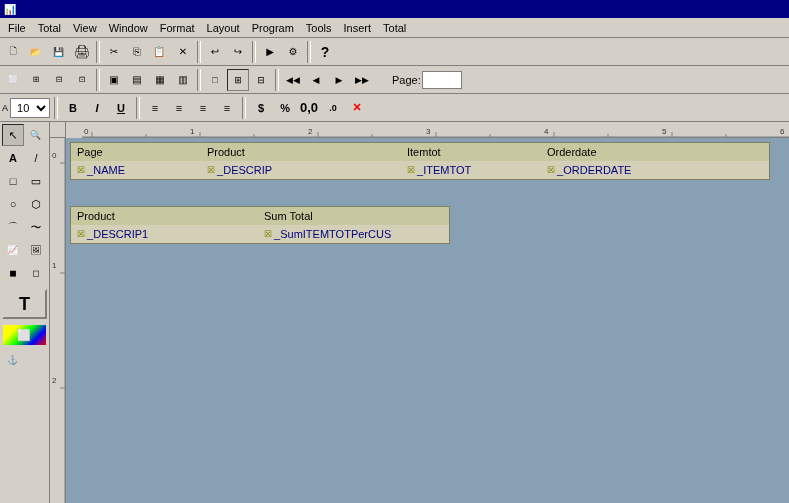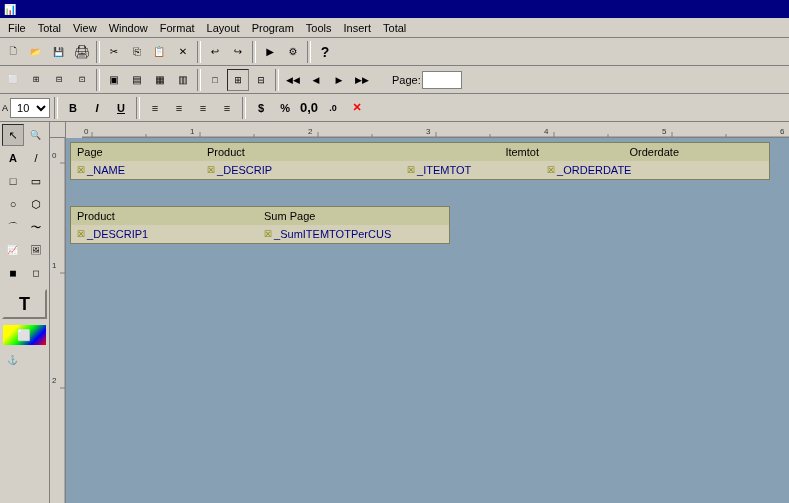--- a/index.html
+++ b/index.html
@@ -451,22 +451,22 @@
           </svg>
         </div>
 
         <div id="paper">
           <div id="paper-inner">
 
             <div class="band band-header">
               <div class="header-row">
                 <div class="hcell" style="width:130px;">Page</div>
                 <div class="hcell" style="width:200px;">Product</div>
-                <div class="hcell" style="width:140px;text-align:right;">Itemtot</div>
-                <div class="hcell" style="width:140px;text-align:right;">Orderdate</div>
+                <div class="hcell" style="width:140px;">Itemtot</div>
+                <div class="hcell" style="width:140px;">Orderdate</div>
               </div>
               <div class="data-row">
                 <div class="dcell" style="width:130px;">
                   <span class="field-marker">☒</span>
                   <span>_NAME</span>
                 </div>
                 <div class="dcell" style="width:200px;">
                   <span class="field-marker">☒</span>
                   <span>_DESCRIP</span>
                 </div>
@@ -479,21 +479,21 @@
                   <span>_ORDERDATE</span>
                 </div>
               </div>
             </div>
 
             <div style="height:14px;"></div>
 
             <div class="band band-group">
               <div class="group-header-row">
                 <div class="hcell" style="width:190px;">Product</div>
-                <div class="hcell" style="width:190px;">Sum Page</div>
+                <div class="hcell" style="width:190px;">Sum Total</div>
               </div>
               <div class="group-data-row">
                 <div class="dcell" style="width:190px;">
                   <span class="field-marker">☒</span>
                   <span>_DESCRIP1</span>
                 </div>
                 <div class="dcell" style="width:190px;">
                   <span class="field-marker">☒</span>
                   <span>_SumITEMTOTPerCUS</span>
                 </div>

